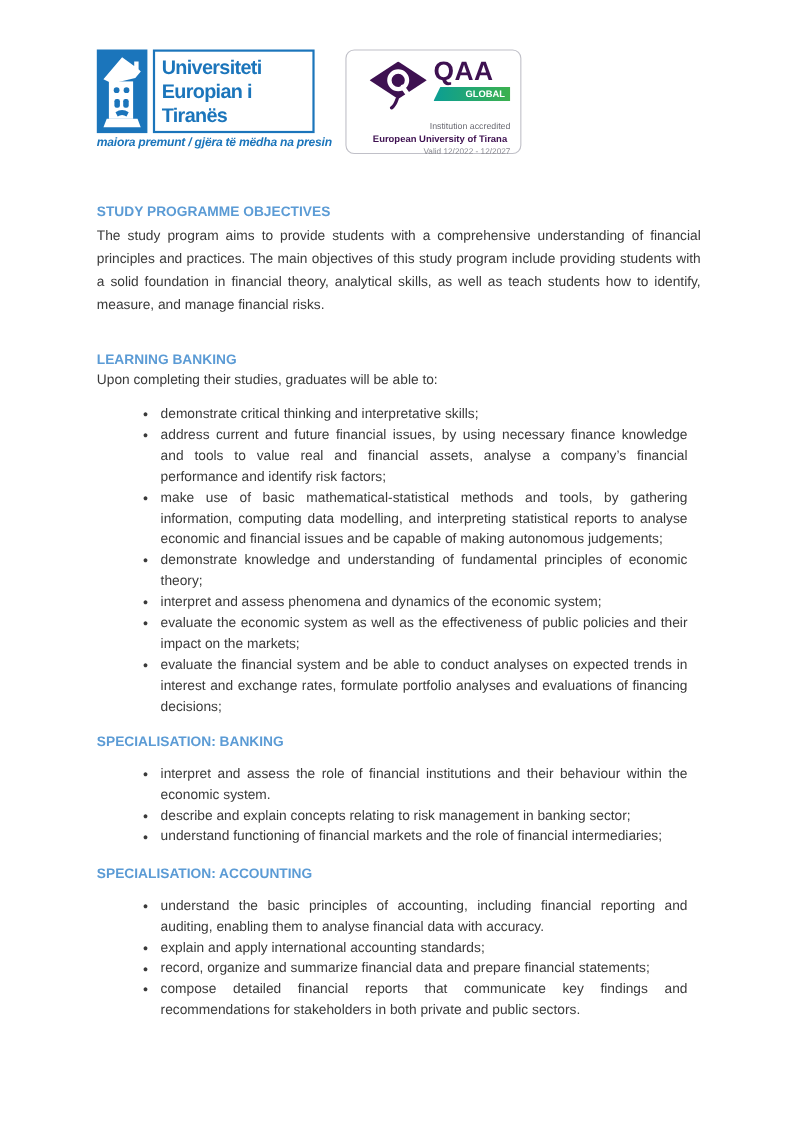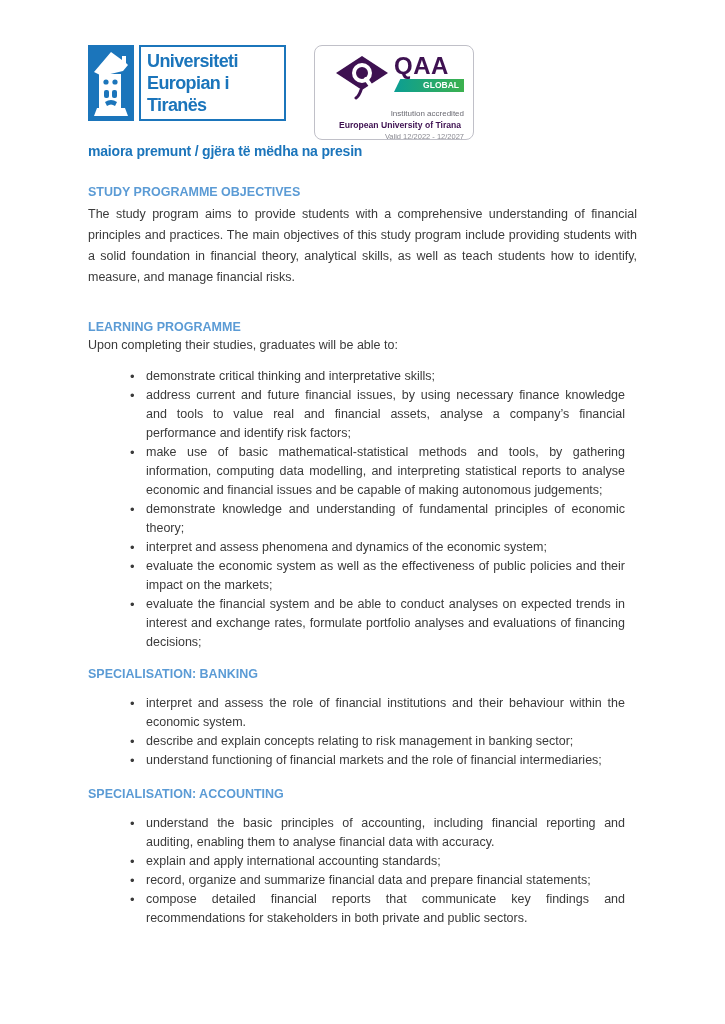--- a/index.html
+++ b/index.html
@@ -44,26 +44,27 @@
   }
   .uet-name-line {
     color: #1b75bb;
     font-weight: bold;
     font-size: 18px;
     line-height: 22px;
     letter-spacing: -0.6px;
     white-space: nowrap;
   }
   .uet-tagline {
-    margin-top: 22px;
+    margin-top: 3px;
     color: #1b75bb;
     font-weight: bold;
-    font-size: 14px;
+    font-size: 11px;
     letter-spacing: -0.2px;
     white-space: nowrap;
+    font-style: italic;
   }
 
   .qaa-badge {
     margin-left: 28px;
     width: 160px;
     height: 95px;
     border: 1.5px solid #c0c0c8;
     border-radius: 8px;
     padding: 8px 9px 6px 21px;
     background: #fff;
@@ -216,21 +217,21 @@
         <div class="qaa-accredited" data-name="qaa-accredited-label">Institution accredited</div>
         <div class="qaa-university" data-name="qaa-institution-name">European University of Tirana</div>
         <div class="qaa-valid" data-name="qaa-validity-dates">Valid 12/2022 - 12/2027</div>
       </div>
     </div>
 
 
     <div class="section-heading h-objectives" data-name="objectives-heading">STUDY PROGRAMME OBJECTIVES</div>
     <p class="body-paragraph" data-name="objectives-paragraph">The study program aims to provide students with a comprehensive understanding of financial principles and practices. The main objectives of this study program include providing students with a solid foundation in financial theory, analytical skills, as well as teach students how to identify, measure, and manage financial risks.</p>
 
-    <div class="section-heading h-outcomes" data-name="learning-outcomes-heading">LEARNING PROGRAMME</div>
+    <div class="section-heading h-outcomes" data-name="learning-outcomes-heading">LEARNING BANKING</div>
     <div class="list-intro" data-name="learning-outcomes-intro">Upon completing their studies, graduates will be able to:</div>
     <ul class="bullet-list" data-name="learning-outcomes-list">
         <li data-name="list-item">demonstrate critical thinking and interpretative skills;</li>
         <li data-name="list-item">address current and future financial issues, by using necessary finance knowledge and tools to value real and financial assets, analyse a company’s financial performance and identify risk factors;</li>
         <li data-name="list-item">make use of basic mathematical-statistical methods and tools, by gathering information, computing data modelling, and interpreting statistical reports to analyse economic and financial issues and be capable of making autonomous judgements;</li>
         <li data-name="list-item">demonstrate knowledge and understanding of fundamental principles of economic theory;</li>
         <li data-name="list-item">interpret and assess phenomena and dynamics of the economic system;</li>
         <li data-name="list-item">evaluate the economic system as well as the effectiveness of public policies and their impact on the markets;</li>
         <li data-name="list-item">evaluate the financial system and be able to conduct analyses on expected trends in interest and exchange rates, formulate portfolio analyses and evaluations of financing decisions;</li>
       </ul>

